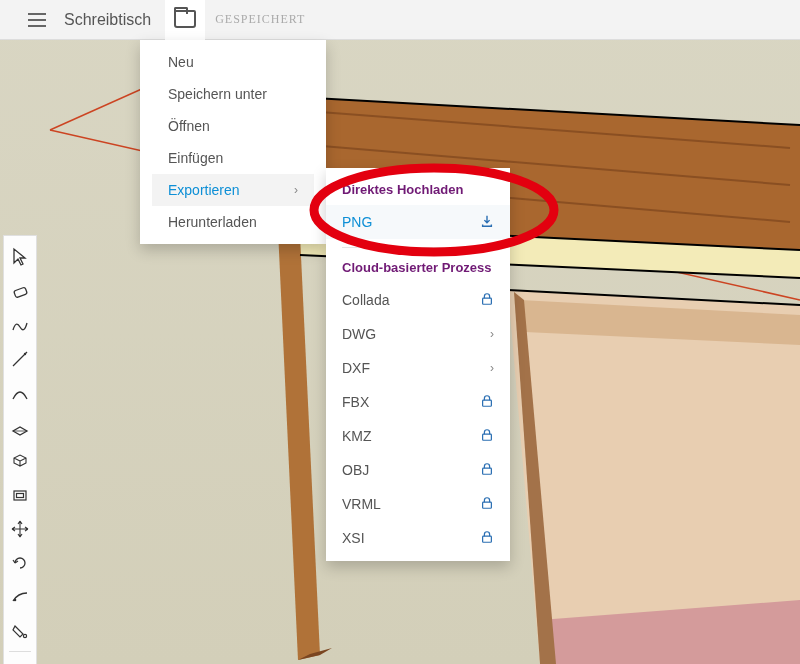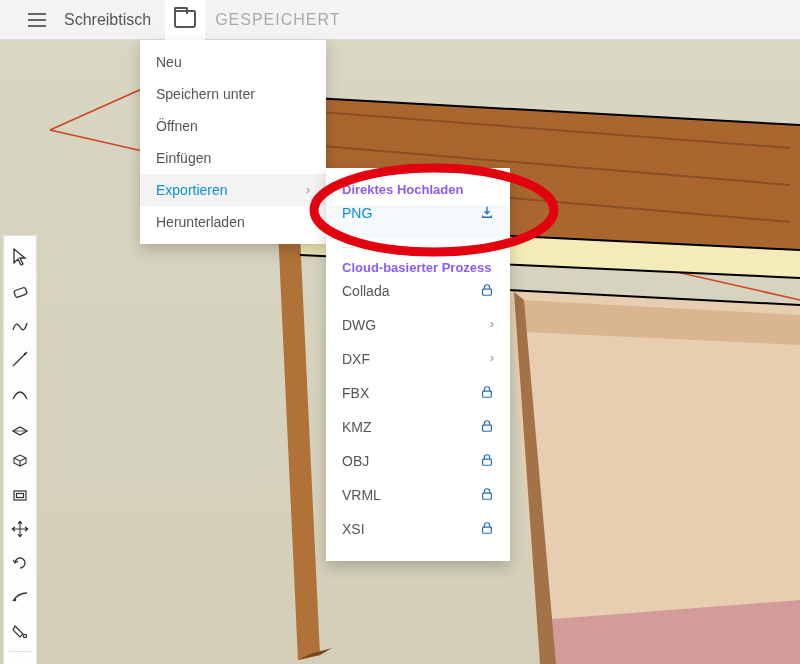--- a/index.html
+++ b/index.html
@@ -23,21 +23,21 @@
   }
   .hamburger span { display: block; width: 18px; height: 2px; background: #666; }
   .doc-title { margin-left: 10px; font-size: 16px; color: #555; }
   .folder-btn {
     width: 40px; height: 40px; display: flex; align-items: center; justify-content: center;
     background: #fff; border-bottom: 2px solid transparent;
     margin-left: 14px;
   }
   .folder-icon { width: 22px; height: 18px; border: 2px solid #555; border-radius: 2px 2px 3px 3px; position: relative; }
   .folder-icon::before { content: ""; position: absolute; top: -5px; left: -2px; width: 10px; height: 5px; border: 2px solid #555; border-bottom: none; border-radius: 2px 2px 0 0; }
-  .saved-label { margin-left: 10px; font-size: 16px; letter-spacing: 1px; color: #aaa; }
+  .saved-label { margin-left: 10px; font-size: 12px; letter-spacing: 1px; color: #aaa; font-family: Liberation Serif, serif; }
 
   
   .toolbar {
     position: absolute; left: 3px; top: 235px; z-index: 5;
     width: 34px; background: #fdfdfd; border: 1px solid #e0e0e0;
     display: flex; flex-direction: column; align-items: center;
     padding: 4px 0;
   }
   .tool {
     width: 30px; height: 30px; margin: 2px 0;
@@ -46,42 +46,42 @@
   }
   .tool svg { width: 20px; height: 20px; }
 
   .toolbar-sep { width: 22px; height: 1px; background: #ddd; margin: 3px 0; }
 
   
   .dropdown {
     position: absolute; left: 140px; top: 40px; z-index: 20;
     width: 186px; background: #fff;
     box-shadow: 0 6px 14px rgba(0,0,0,.2);
-    padding: 6px 0;
+    padding: 6px 12px;
   }
   .menu-item {
     height: 32px; display: flex; align-items: center; justify-content: space-between;
     padding: 0 16px; font-size: 14px; color: #555; cursor: pointer;
   }
   .menu-item.active { background: #f3f3f3; color: #0d8fd6; gap: 32px; }
   .menu-item .chev { color: #888; font-size: 12px; margin-left: auto; }
 
   
   .submenu {
     position: absolute; left: 326px; top: 168px; z-index: 21;
     width: 184px; background: #fff;
     box-shadow: 0 6px 14px rgba(0,0,0,.2);
     padding: 10px 0 6px;
   }
   .sub-header {
-    font-size: 13px; font-weight: 600; color: #8b5cf6;
+    font-size: 13px; font-weight: 600; color: #701a75;
     padding: 4px 16px 8px;
   }
   .sub-item {
-    height: 34px; display: flex; justify-content: space-between;
+    height: 34px; display: flex; align-items: center; justify-content: space-between;
     padding: 0 16px; font-size: 14px; color: #555; cursor: pointer;
   }
   .sub-item.highlight { color: #0d8fd6; background: #f6f9fb; }
   .sub-item .right-icon { color: #2b6fb3; }
   .sub-item .chev { color: #888; font-size: 12px; }
   .sub-sep { height: 1px; background: #e5e5e5; margin: 8px 16px; }
 
   .dl-icon, .lock-icon { width: 14px; height: 14px; }
 
   

